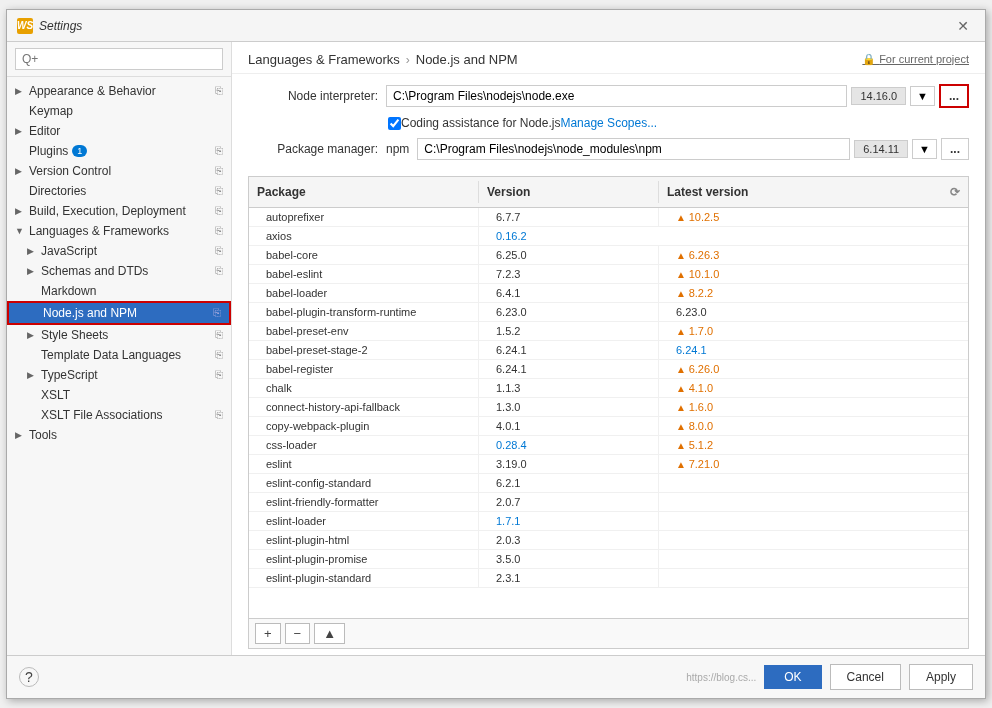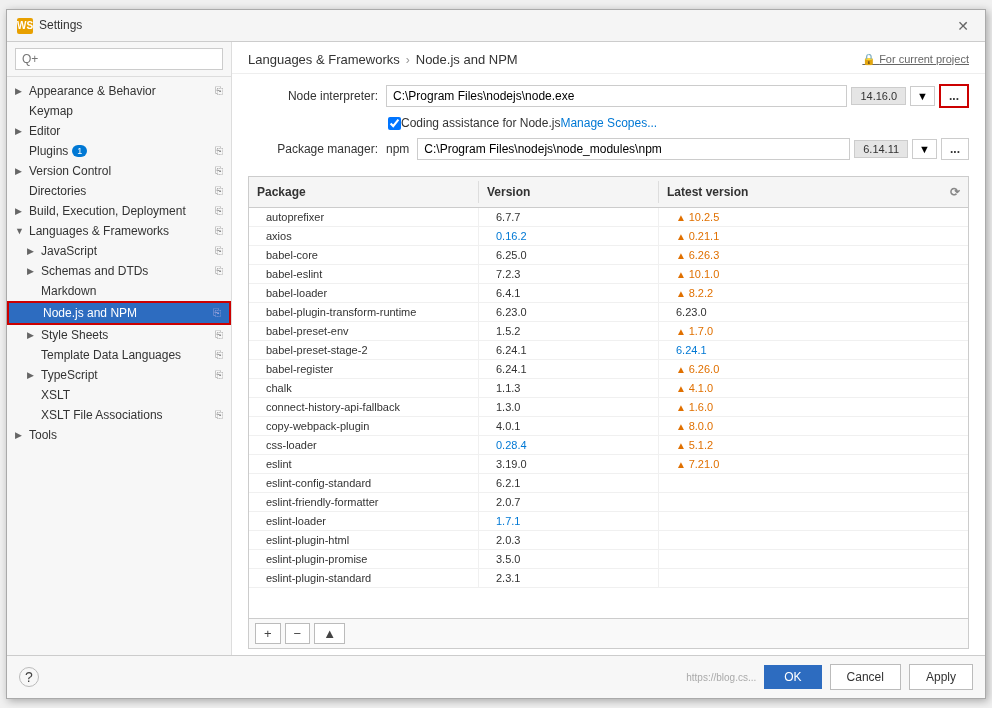--- a/index.html
+++ b/index.html
@@ -27,22 +27,23 @@
       background: #f5f5f5;
       border-bottom: 1px solid #ccc;
       display: flex;
       align-items: center;
       justify-content: space-between;
       padding: 6px 10px;
       height: 32px;
     }
     .titlebar-left {
       display: flex;
-      align-items: flex-start;
+      align-items: center;
       gap: 6px;
+      font-style: italic;
     }
     .titlebar-icon {
       width: 16px;
       height: 16px;
       background: #e8a000;
       border-radius: 2px;
       display: flex;
       align-items: center;
       justify-content: center;
       font-size: 10px;
@@ -529,21 +530,20 @@
 
           <div class="table-row">
             <div class="table-cell">autoprefixer</div>
             <div class="table-cell">6.7.7</div>
             <div class="table-cell version-up"><span class="version-up-arrow"></span>10.2.5</div>
           </div>
 
           <div class="table-row">
             <div class="table-cell">axios</div>
             <div class="table-cell version-outdated">0.16.2</div>
-            <div class="table-cell version-up"><span class="version-up-arrow"></span>0.21.1</div>
           </div>
 
           <div class="table-row">
             <div class="table-cell">babel-core</div>
             <div class="table-cell">6.25.0</div>
             <div class="table-cell version-up"><span class="version-up-arrow"></span>6.26.3</div>
           </div>
 
           <div class="table-row">
             <div class="table-cell">babel-eslint</div>

